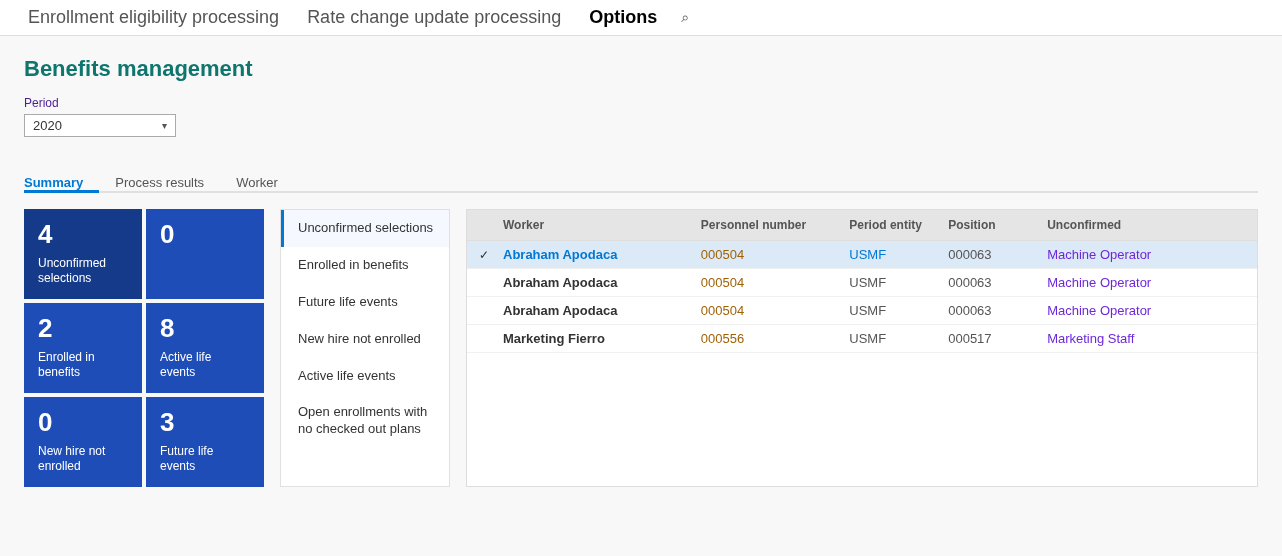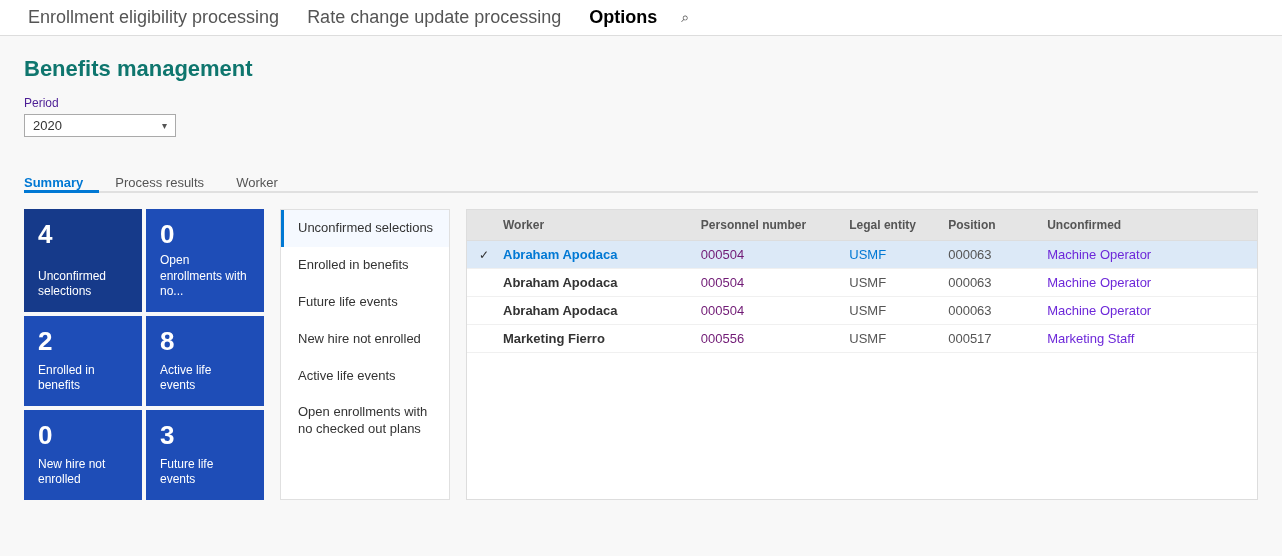--- a/index.html
+++ b/index.html
@@ -174,21 +174,21 @@
       display: flex;
       align-items: center;
       padding: 6px 12px;
       border-bottom: 1px solid #f0f0f0;
       font-size: 13px;
     }
     .table-row.selected-row { background: #dce9f7; }
     .td-check { width: 24px; flex-shrink: 0; color: #333; }
     .td-worker { flex: 2; color: #0078d4; cursor: pointer; font-weight: bold; }
     .td-worker.plain { color: #333; }
-    .td-personnel { flex: 1.5; color: #701a75; }
+    .td-personnel { flex: 1.5; color: #a16207; }
     .td-legal { flex: 1; color: #0078d4; cursor: pointer; }
     .td-legal.plain { color: #555; }
     .td-position { flex: 1; color: #555; }
     .td-description { flex: 2; color: #6d28d9; }
 
     .check-mark { color: #333; font-size: 12px; }
   </style>
 </head>
 <body>
 
@@ -216,21 +216,20 @@
 
   <div class="content-layout">
 
     <div class="tile-grid">
       <div class="tile selected">
         <div class="tile-number">4</div>
         <div class="tile-label">Unconfirmed selections</div>
       </div>
       <div class="tile">
         <div class="tile-number">0</div>
-        <div class="tile-label">Open enrollments with no...</div>
       </div>
       <div class="tile">
         <div class="tile-number">2</div>
         <div class="tile-label">Enrolled in benefits</div>
       </div>
       <div class="tile">
         <div class="tile-number">8</div>
         <div class="tile-label">Active life events</div>
       </div>
       <div class="tile">
@@ -251,21 +250,21 @@
       <div class="sidebar-menu-item">Active life events</div>
       <div class="sidebar-menu-item">Open enrollments with no checked out plans</div>
     </div>
 
     <div class="table-area">
 
       <div class="table-header-row">
         <div class="th-check"></div>
         <div class="th-worker">Worker</div>
         <div class="th-personnel">Personnel number</div>
-        <div class="th-legal">Legal entity</div>
+        <div class="th-legal">Period entity</div>
         <div class="th-position">Position</div>
         <div class="th-description">Unconfirmed</div>
       </div>
 
       <div class="table-row selected-row">
         <div class="td-check"><span class="check-mark">✓</span></div>
         <div class="td-worker">Abraham Apodaca</div>
         <div class="td-personnel">000504</div>
         <div class="td-legal">USMF</div>
         <div class="td-position">000063</div>

